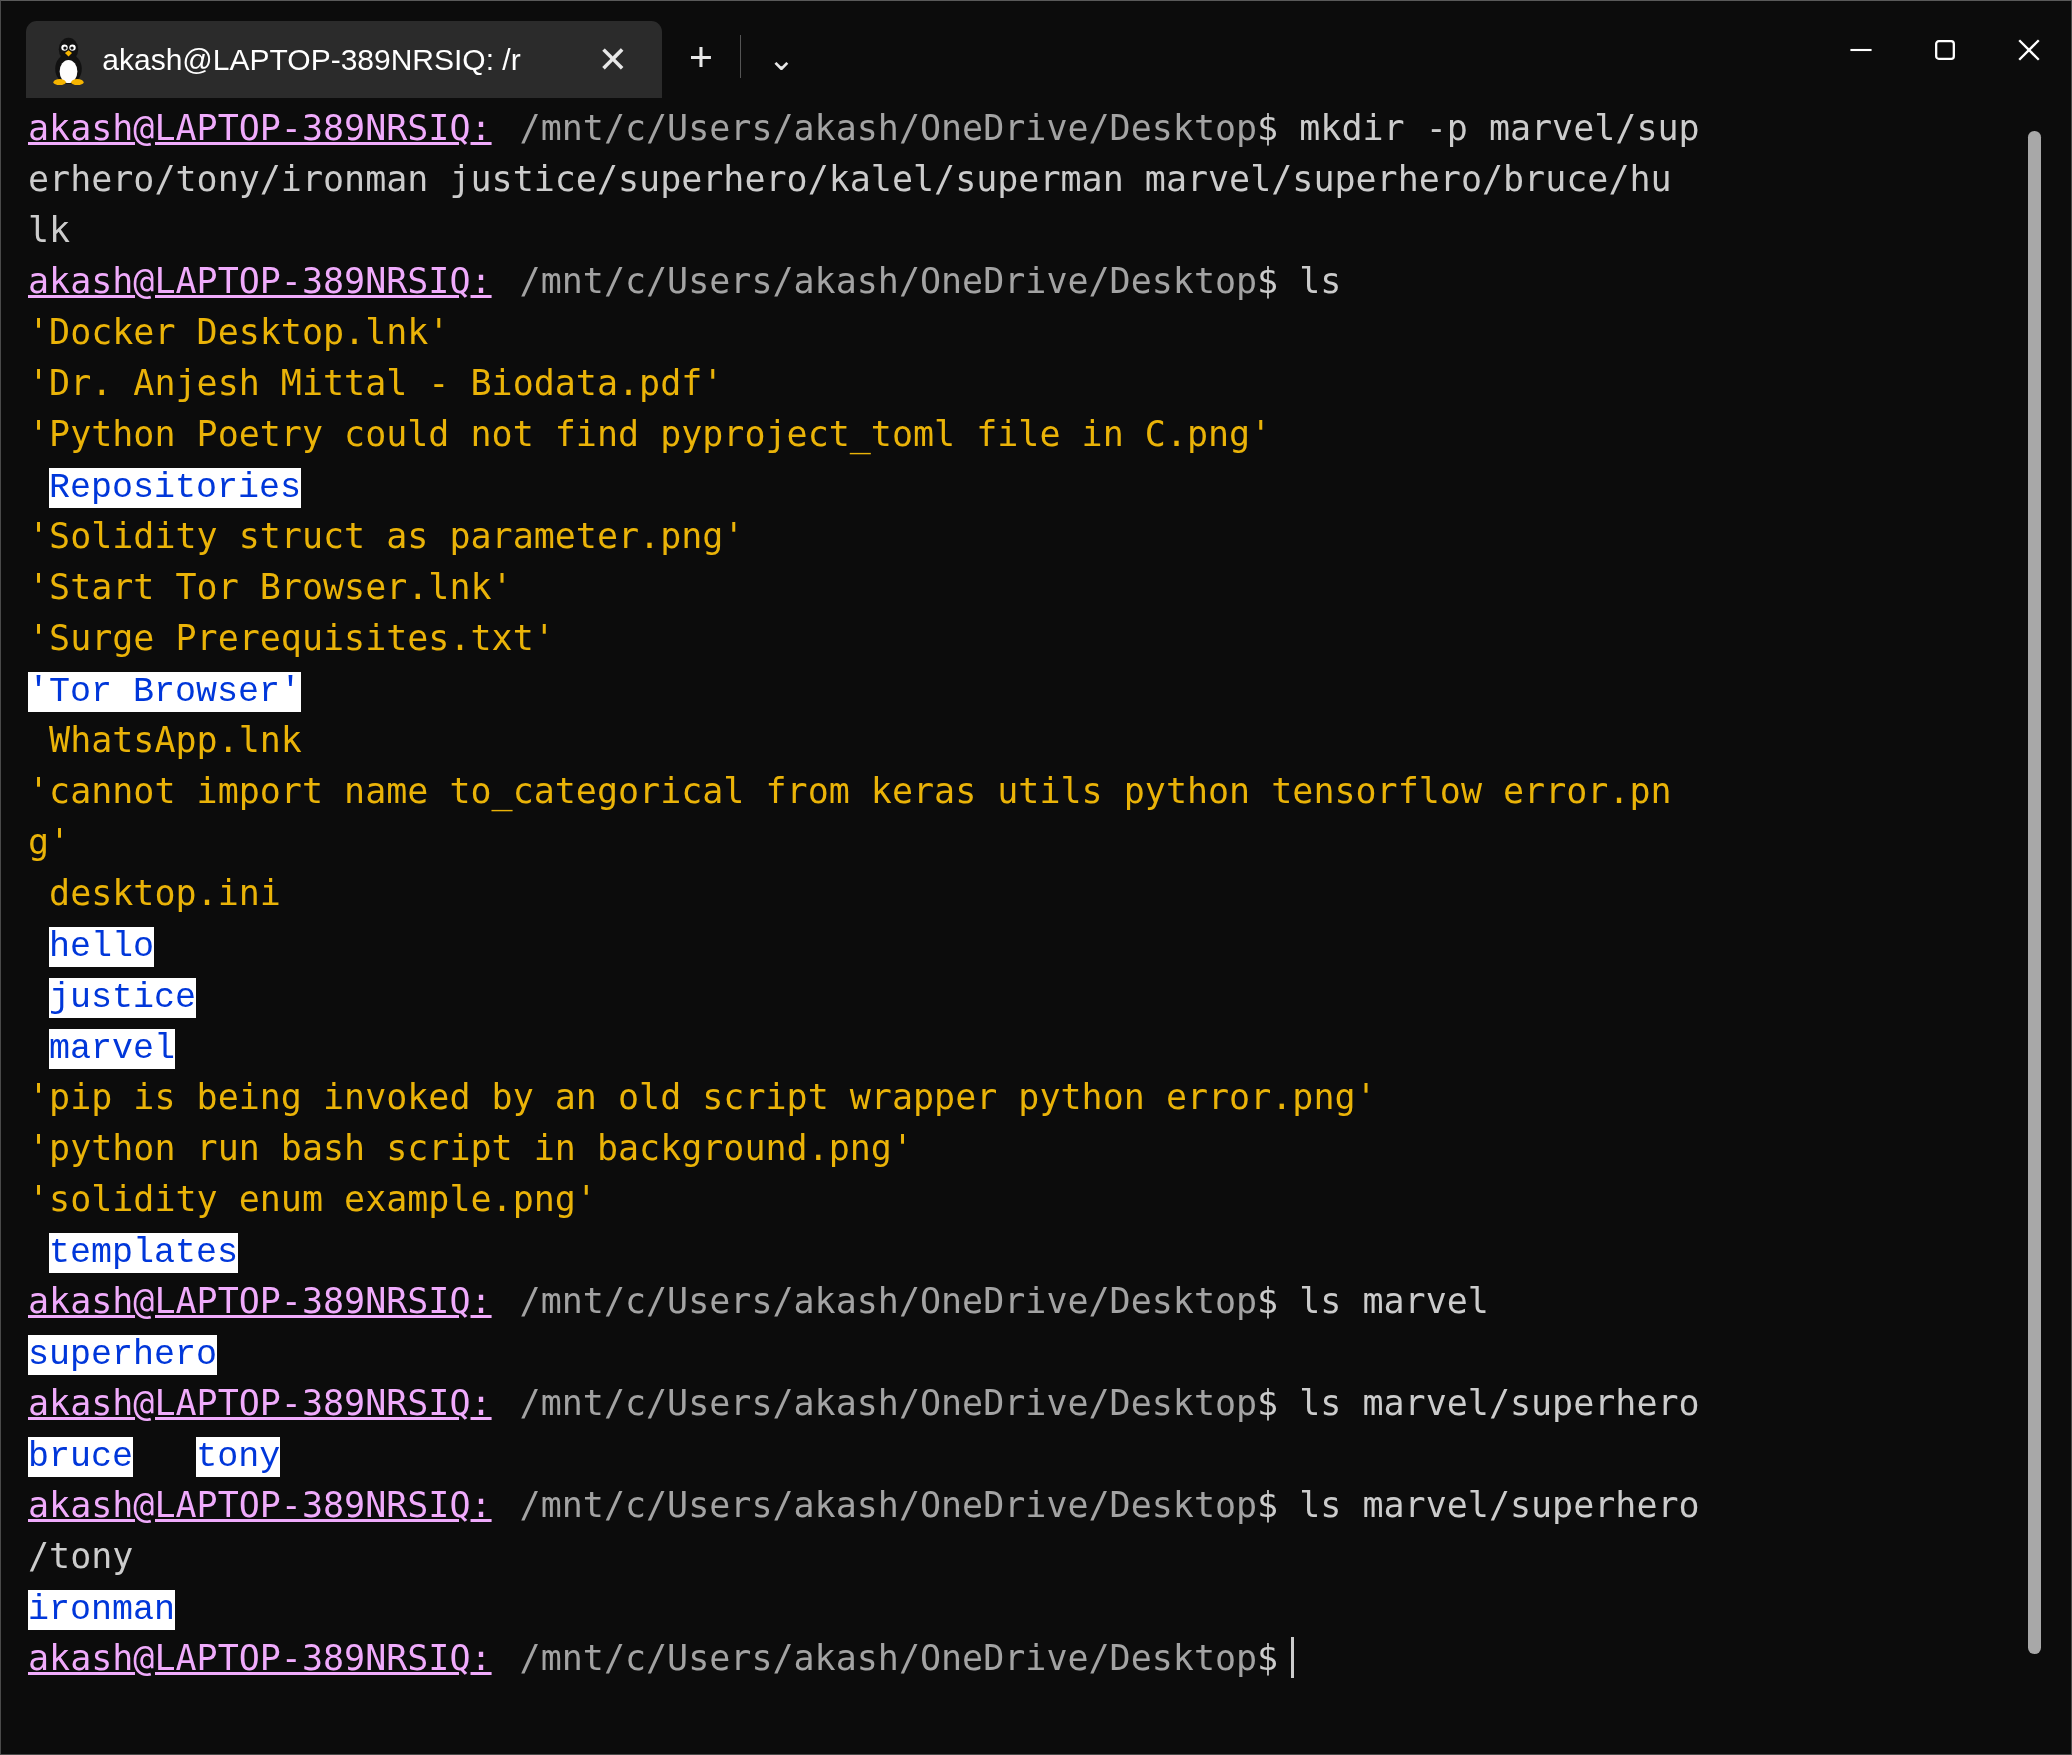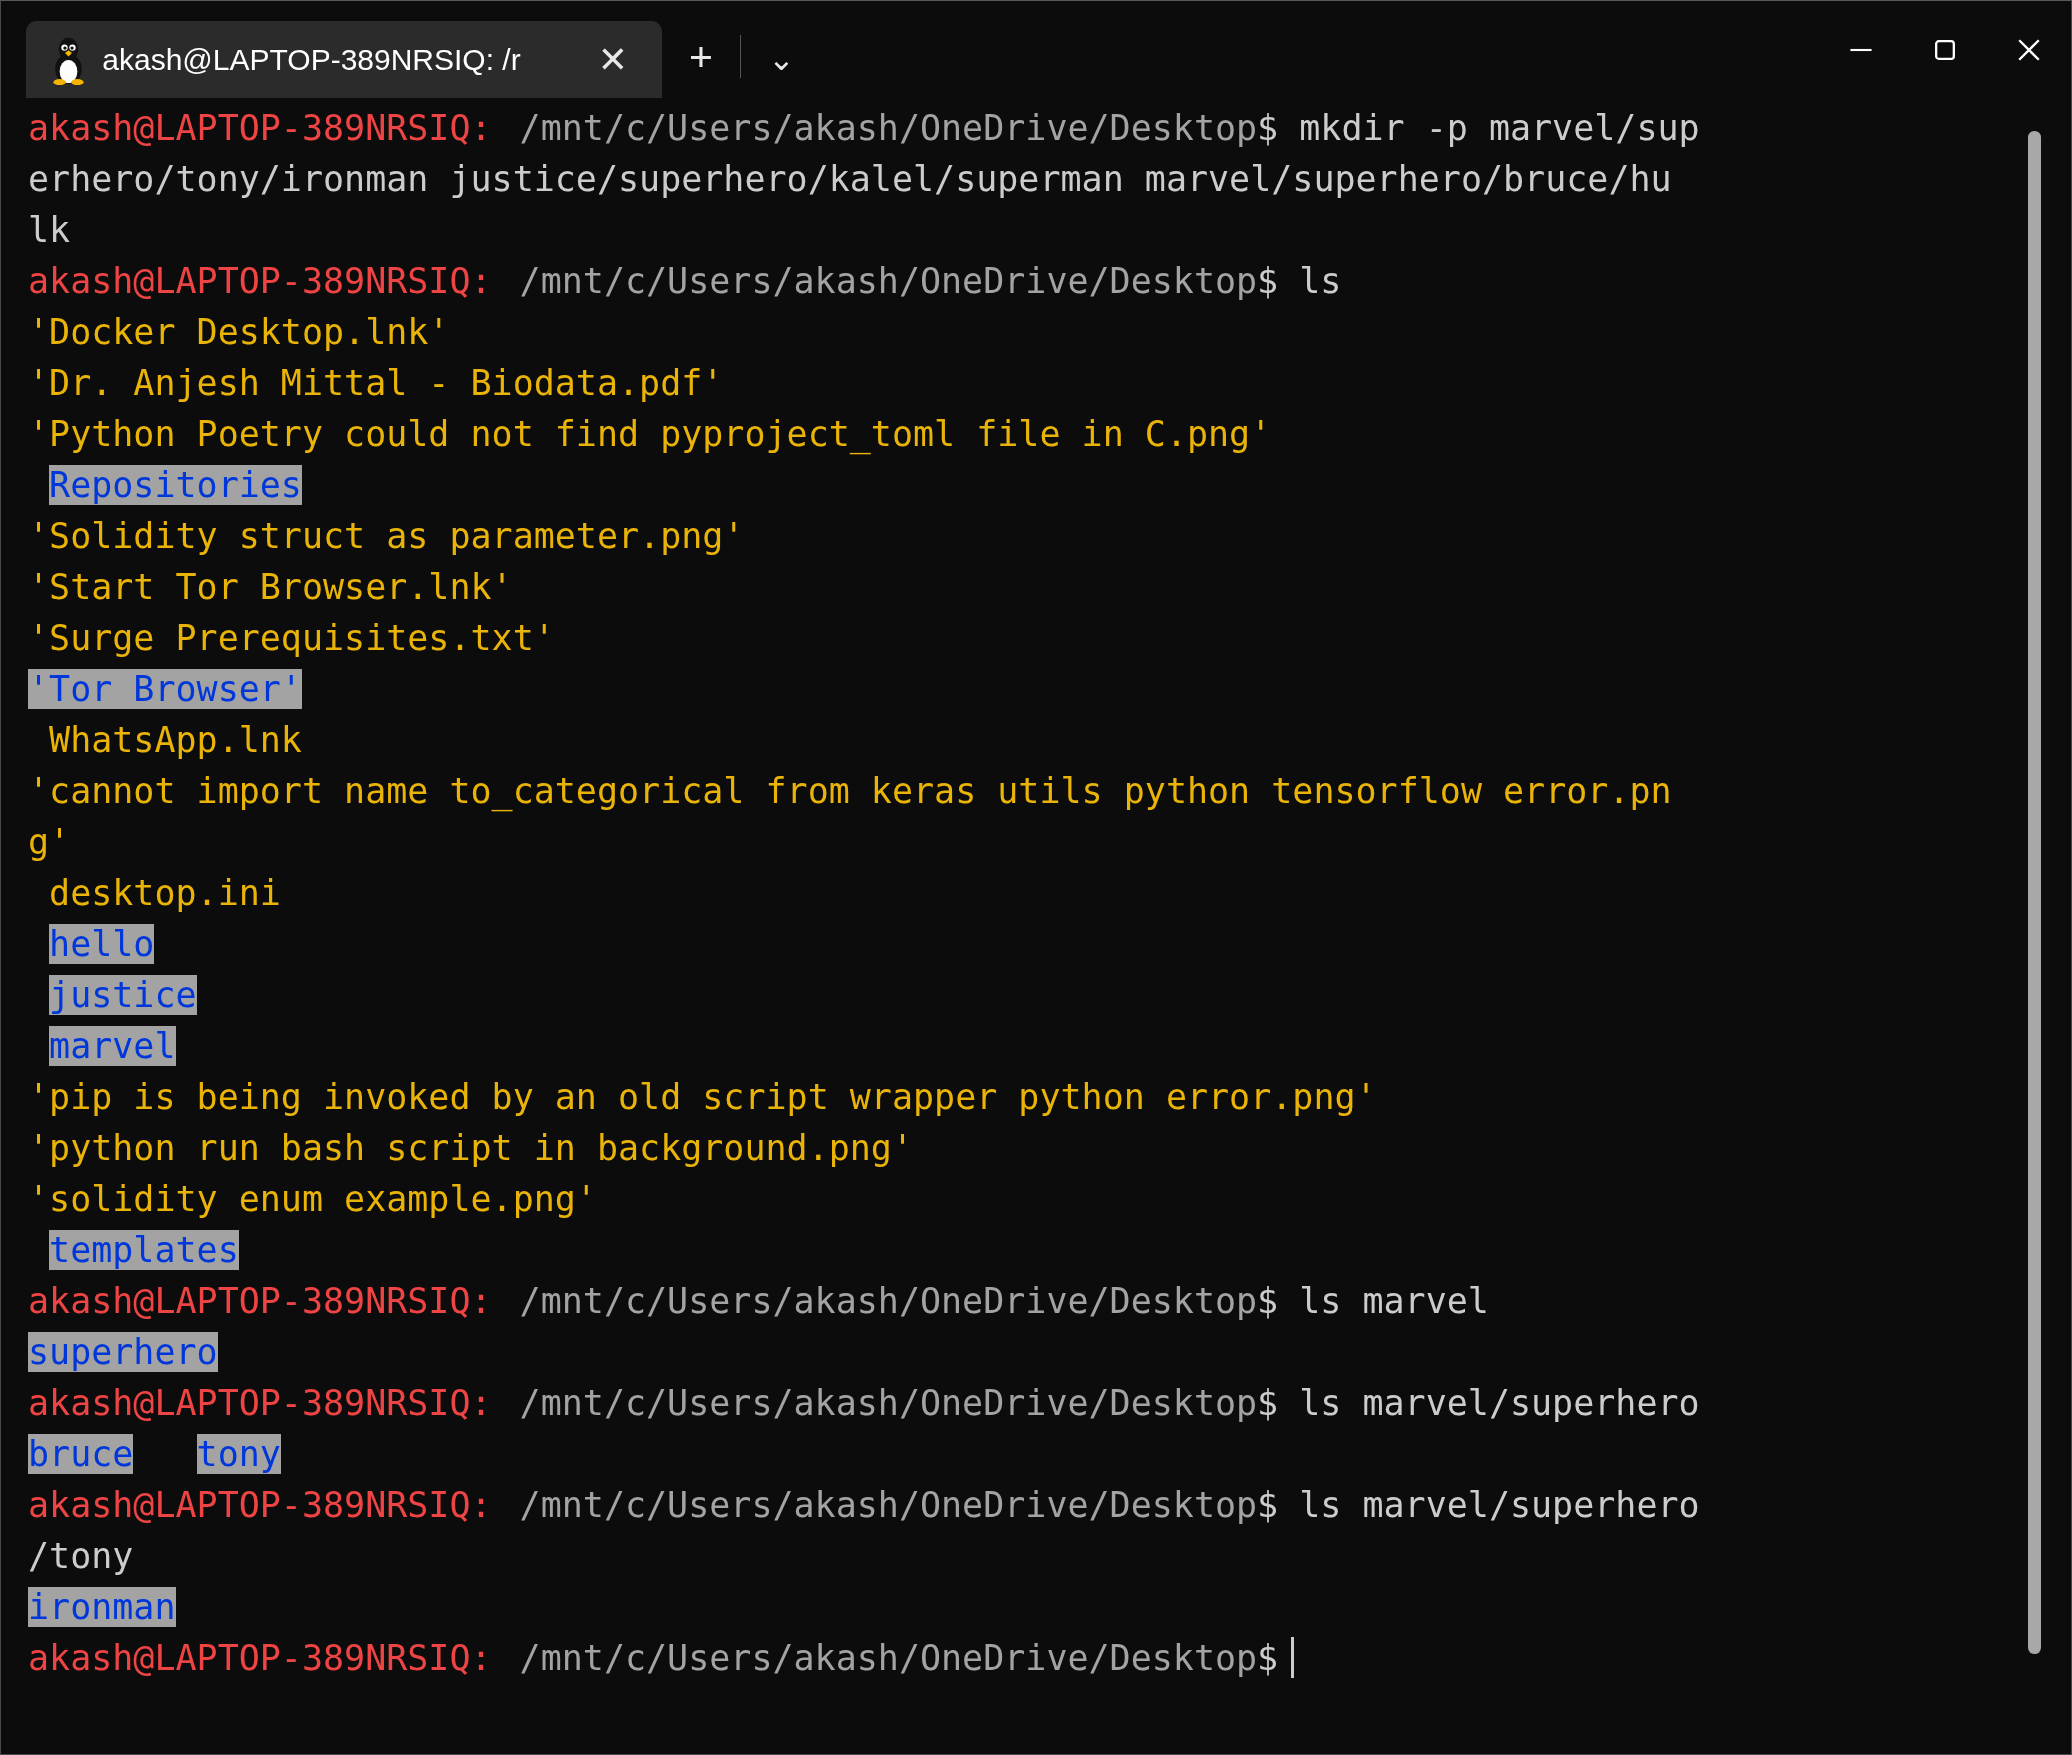--- a/index.html
+++ b/index.html
@@ -123,27 +123,28 @@
   }
   #screen {
     font-family: "DejaVu Sans Mono", monospace;
     font-size: 35px;
     line-height: 51px;
     letter-spacing: 0px;
     white-space: pre;
     color: #cccccc;
   }
   .line { height: 51px; }
-  .g  { color: #ef4444; }          
+  .g  { color: #f0abfc; text-decoration: underline; }          
   .b  { color: #a3a3a3; margin-left: 28px; }          
   .w  { color: #cccccc; }          
   .fg-green { color: #eab308; }    
   .dir {
     color: #0037da;
-    background: #a3a3a3;
+    background: #ffffff;
+    font-family: Liberation Mono, monospace;
   }
   .cursor {
     display: inline-block;
     width: 3.6px;
     height: 41px;
     background: #cccccc;
     vertical-align: -7.2px;
     margin-left: 12.5px;
   }
 

